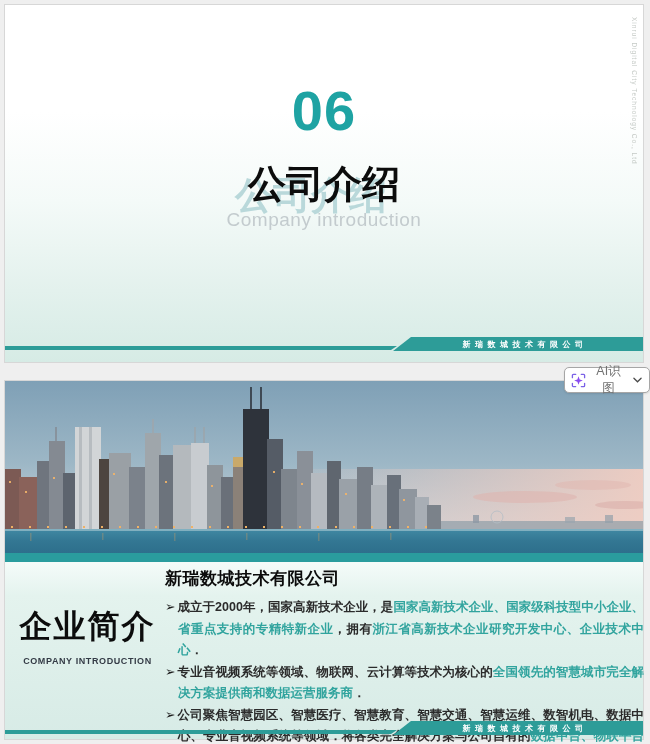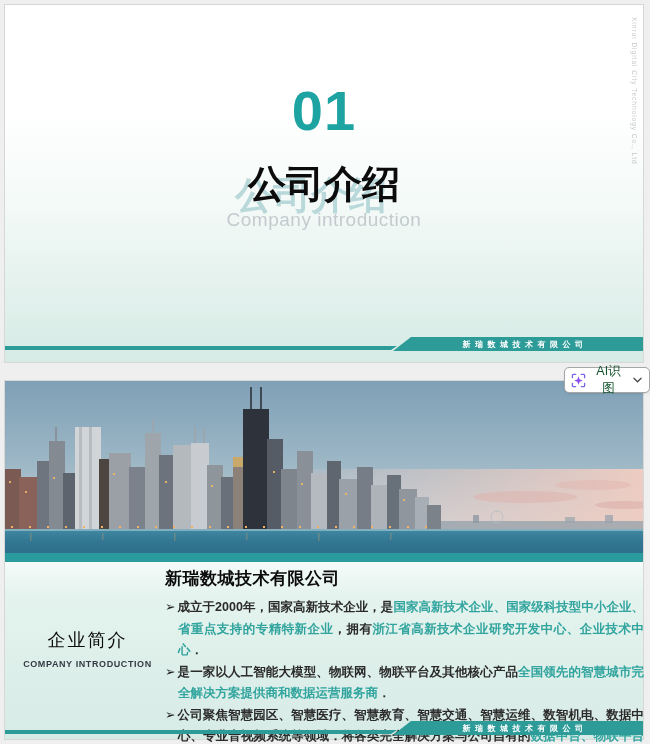--- a/index.html
+++ b/index.html
@@ -62,40 +62,40 @@
   .footer-band span{
     color:#fff;font-size:8px;font-weight:bold;letter-spacing:4.5px;white-space:nowrap;
   }
   .slide1 .footer-line{top:341px;}
   .slide1 .footer-band{top:332px;}
   
   .ai-btn{
     position:absolute;left:564px;top:367px;height:26px;z-index:20;
     display:flex;align-items:center;gap:5px;padding:0 7px 0 6px;
     background:#ffffff;border:1px solid #a6a6a6;border-radius:5px;
-    font-family:inherit;font-size:12.5px;color:#14532d;cursor:pointer;
+    font-family:inherit;font-size:12.5px;color:#737373;cursor:pointer;
     box-shadow:0 1px 2px rgba(0,0,0,0.10);
   }
   .ai-ico{display:flex;align-items:center;}
   .ai-chevron{display:flex;align-items:center;margin-left:2px;}
   
   .slide2{
     top:380px;height:360px;
     background:linear-gradient(180deg,#f4fbf9 182px,#e4f3ee 60%,#d7ebe6 100%);
   }
   .photo{position:absolute;top:0;left:0;width:638px;height:172px;overflow:hidden;}
   .photo svg{display:block;}
   .photo-strip{
     position:absolute;top:172px;left:0;width:638px;height:9px;
     background:#2a9c9e;
   }
   .sidebar{
     position:absolute;left:0;top:224px;width:165px;text-align:center;
   }
-  .sb-title{font-size:18px;font-weight:normal;color:#0c0c0c;letter-spacing:2px;margin-top:23px;}
+  .sb-title{font-size:32px;font-weight:bold;color:#0c0c0c;letter-spacing:2px;}
   .sb-sub{margin-top:7px;font-size:9px;font-weight:bold;color:#333a45;letter-spacing:0.6px;}
   .content{position:absolute;left:160px;top:186px;width:479px;}
   .heading{
     margin:0 0 7px 0;font-size:17px;font-weight:bold;color:#0c0c0c;letter-spacing:0.5px;
   }
   .bullets{font-size:12.5px;line-height:21.5px;color:#2b2b2b;}
   .bullet{
     text-indent:-13px;padding-left:13px;text-align:justify;
     font-weight:bold;
   }
@@ -104,21 +104,21 @@
   .slide2 .footer-line{top:349px;}
   .slide2 .footer-band{top:340px;}
 </style>
 </head>
 <body>
 
 <div class="page">
 
   <section class="slide slide1">
     <div class="vtext">Xinrui Digital City Technology Co., Ltd</div>
-    <div class="num">01</div>
+    <div class="num">06</div>
     <div class="titlewrap">
       <div class="ghost">公司介绍</div>
       <div class="stitle">公司介绍</div>
     </div>
     <div class="subtitle">Company introduction</div>
     <div class="footer-line"></div>
     <div class="footer-band">
       <span>新瑞数城技术有限公司</span>
     </div>
   </section>
@@ -272,21 +272,21 @@
 
     <aside class="sidebar">
       <div class="sb-title">企业简介</div>
       <div class="sb-sub">COMPANY INTRODUCTION</div>
     </aside>
 
     <div class="content">
       <h2 class="heading">新瑞数城技术有限公司</h2>
       <div class="bullets">
           <div class="bullet"><span class="marker">➢</span><span>成立于2000年，国家高新技术企业，是</span><span class="hl">国家高新技术企业、国家级科技型中小企业、省重点支持的专精特新企业</span><span>，拥有</span><span class="hl">浙江省高新技术企业研究开发中心、企业技术中心</span><span>．</span></div>
-          <div class="bullet"><span class="marker">➢</span><span>是一家以人工智能大模型、物联网、物联平台及其他核心产品</span><span class="hl">全国领先的智慧城市完全解决方案提供商和数据运营服务商</span><span>．</span></div>
+          <div class="bullet"><span class="marker">➢</span><span>专业音视频系统等领域、物联网、云计算等技术为核心的</span><span class="hl">全国领先的智慧城市完全解决方案提供商和数据运营服务商</span><span>．</span></div>
           <div class="bullet"><span class="marker">➢</span><span>公司聚焦智慧园区、智慧医疗、智慧教育、智慧交通、智慧运维、数智机电、数据中心、专业音视频系统等领域．将各类完全解决方案与公司自有的</span><span class="hl">数据中台、物联平台及其他核心产品</span></div>
         </div>
     </div>
 
     <div class="footer-line"></div>
     <div class="footer-band">
       <span>新瑞数城技术有限公司</span>
     </div>
   </section>
 

